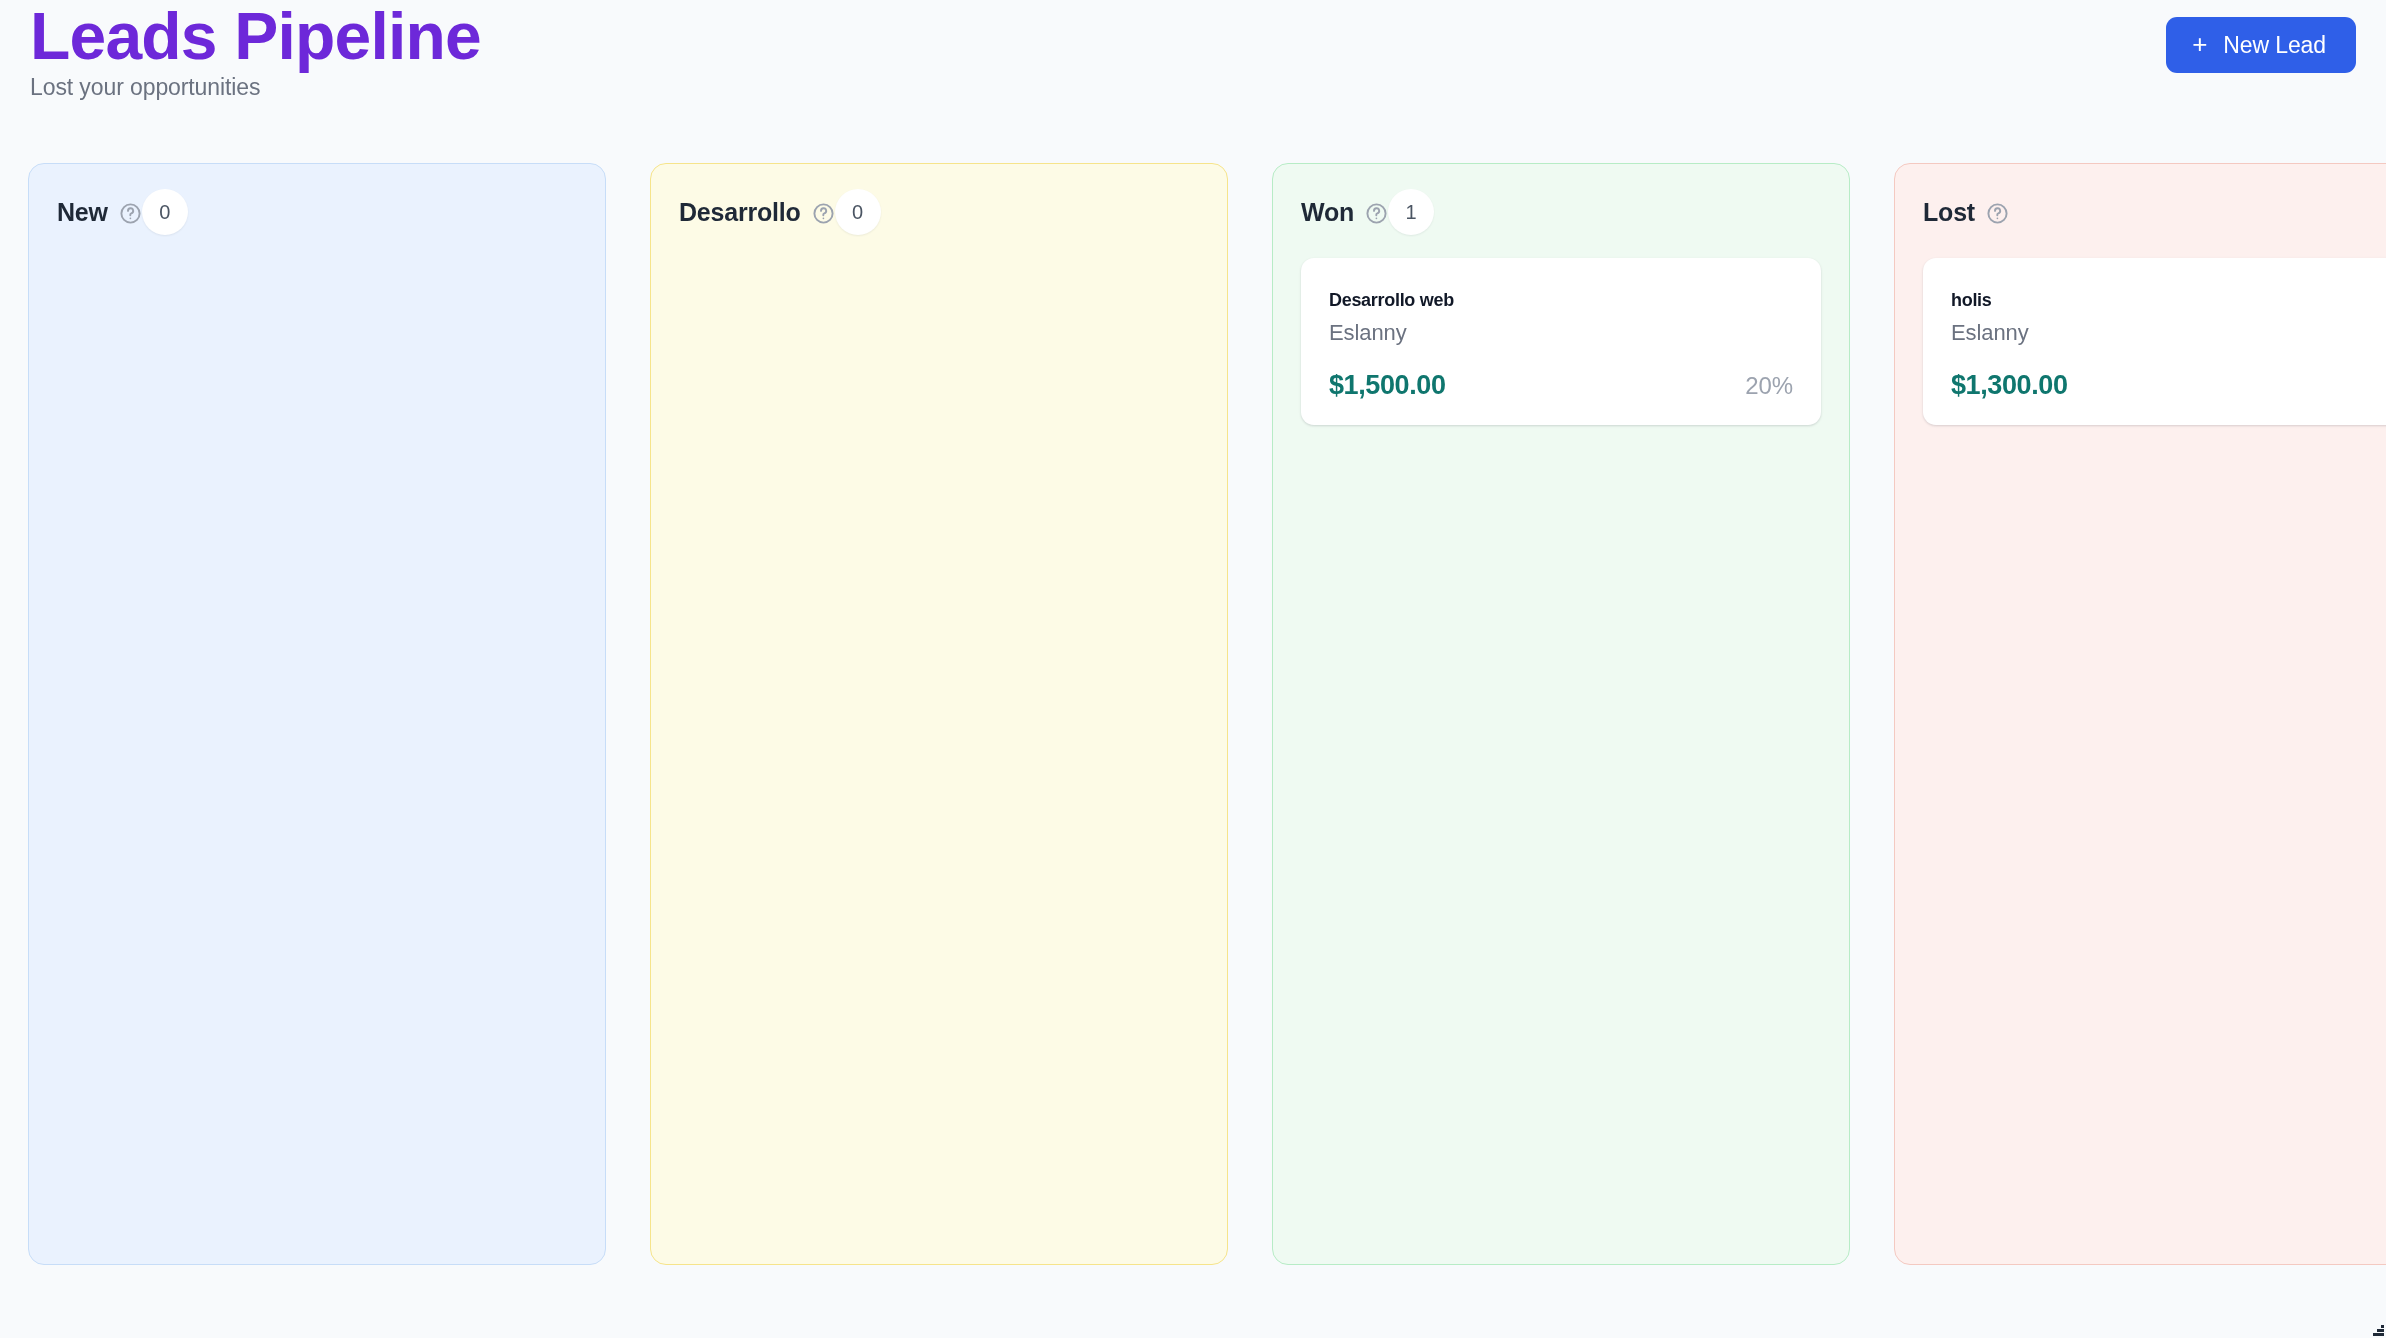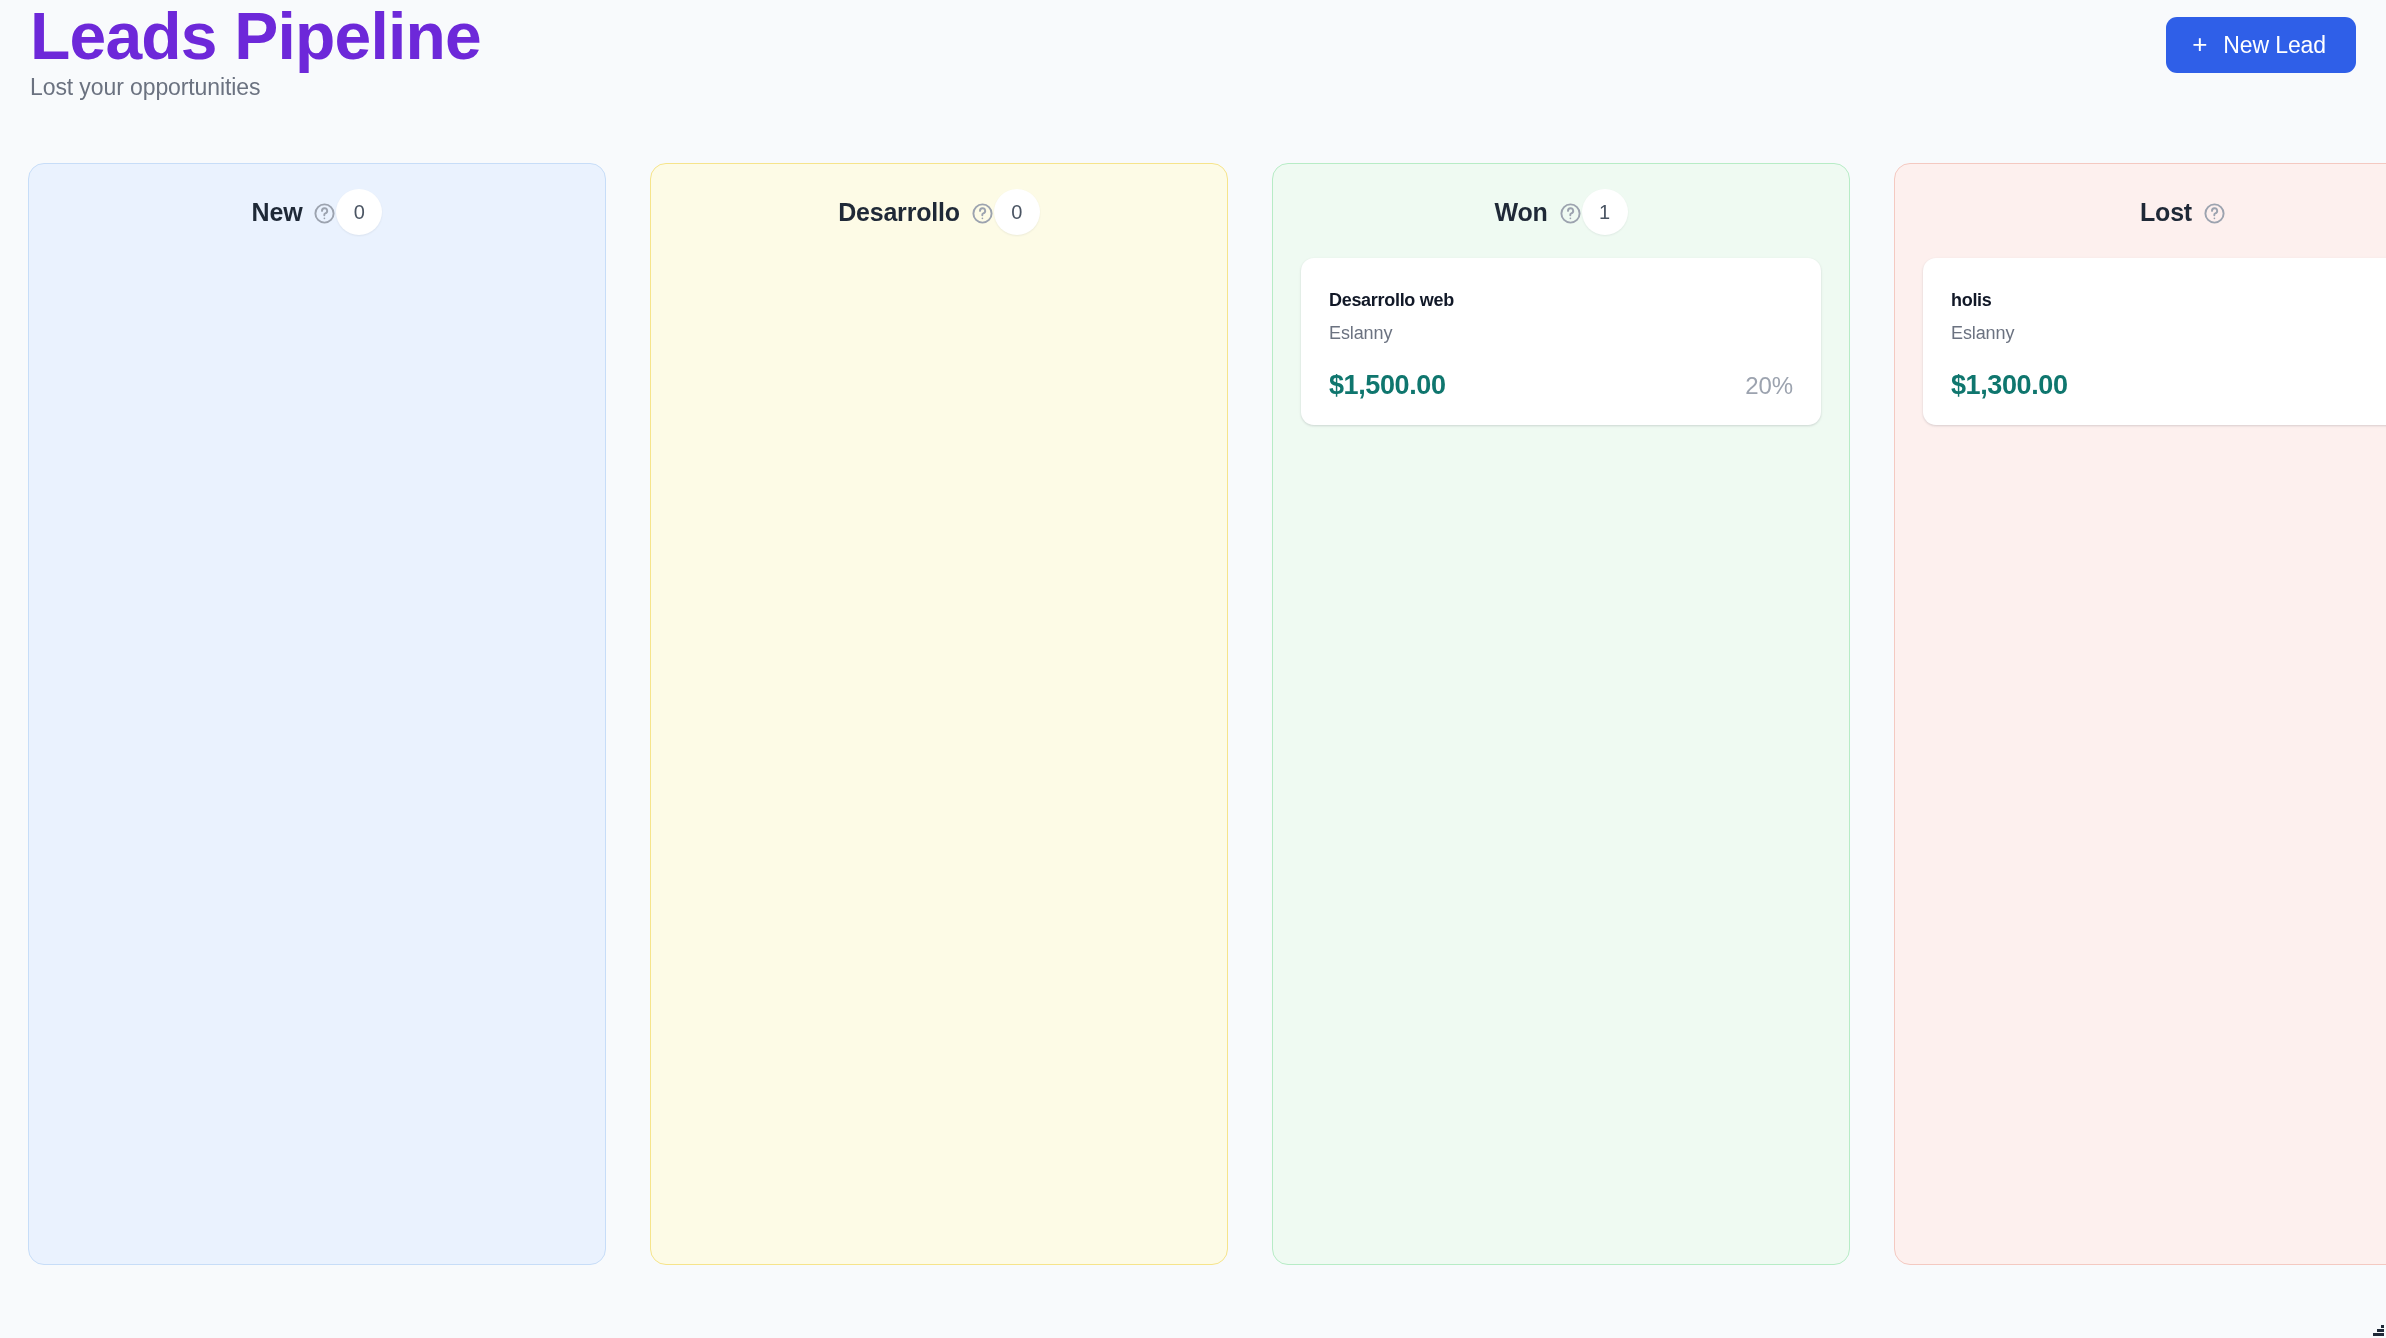--- a/index.html
+++ b/index.html
@@ -95,21 +95,21 @@
 
   .column-new        { background: #eaf2fe; border-color: #c7ddf8; }
   .column-negotiation{ background: #fdfbe6; border-color: #f6e48b; }
   .column-won        { background: #effaf2; border-color: #b7ecc6; }
   .column-lost       { background: #fdf0ee; border-color: #f4c9c1; }
 
   .column-head {
     height: 44px;
     display: flex;
     align-items: center;
-    justify-content: center;
+    justify-content: flex-start;
     margin-bottom: 24px;
   }
 
   .column-title-wrap {
     display: flex;
     align-items: center;
     gap: 11px;
   }
 
   .column-title {
@@ -157,21 +157,21 @@
 
   .lead-title {
     font-size: 18px;
     font-weight: bold;
     color: #111827;
     line-height: 32px;
     letter-spacing: -0.3px;
   }
 
   .lead-contact {
-    font-size: 18px;
+    font-size: 22px;
     color: #6b7280;
     line-height: 30px;
     margin-top: 2px;
     letter-spacing: -0.1px;
   }
 
   .lead-footer {
     margin-top: 22px;
     display: flex;
     align-items: baseline;

